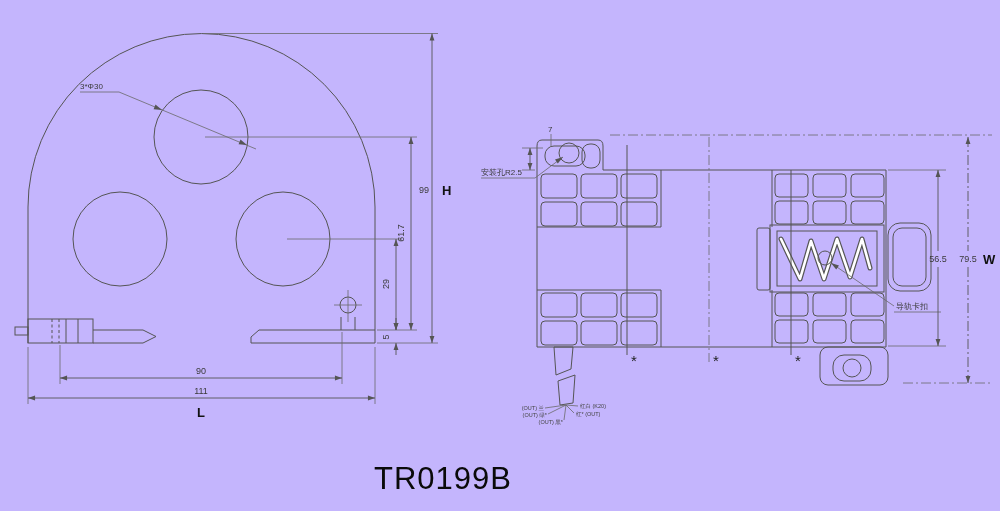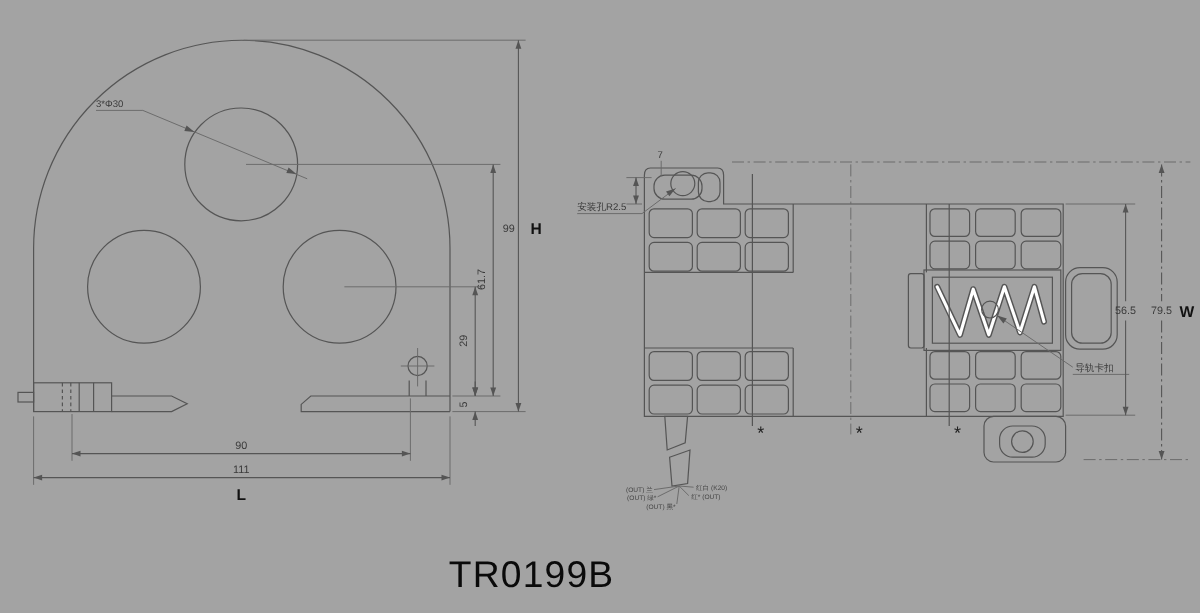--- a/index.html
+++ b/index.html
@@ -1,16 +1,16 @@
 <!DOCTYPE html>
 <html><head>
 <meta charset="utf-8">
 <style>
   html,body{margin:0;padding:0;background:#ffffff;}
-  .stage{position:relative;width:1000px;height:511px;background:#a3a3a3;overflow:hidden;
+  .stage{position:relative;width:1000px;height:511px;background:#c4b5fd;overflow:hidden;
          font-family:"Liberation Sans","DejaVu Sans",sans-serif;}
   svg{position:absolute;left:0;top:0;}
   .ln{stroke:#555555;stroke-width:1;fill:none;}
   .thin{stroke:#6a6a6a;stroke-width:0.8;fill:none;}
   .dim{stroke:#555555;stroke-width:0.9;fill:none;}
   .dash{stroke-dasharray:3 2.5;}
   .cdash{stroke-dasharray:10 3 2 3;}
   .spring-out{stroke:#555555;stroke-width:5;fill:none;stroke-linejoin:round;stroke-linecap:round;}
   .spring-in{stroke:#ffffff;stroke-width:2.6;fill:none;stroke-linejoin:round;stroke-linecap:round;}
   text{fill:#3a3a3a;font-family:"Liberation Sans","DejaVu Sans",sans-serif;}

